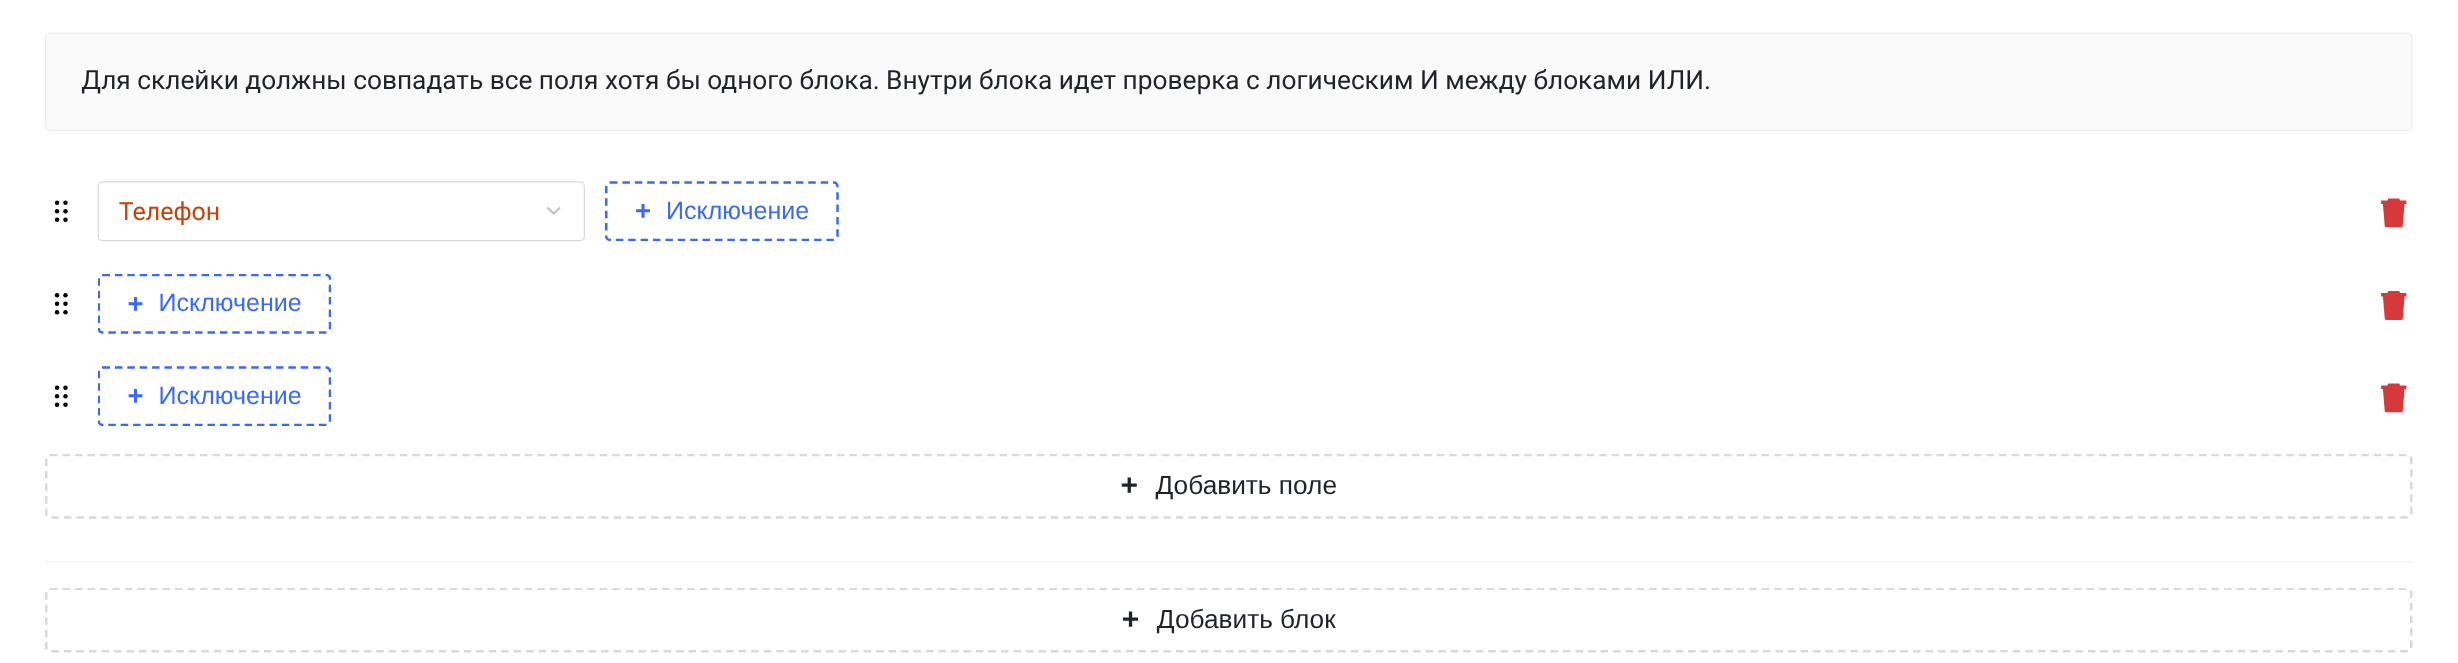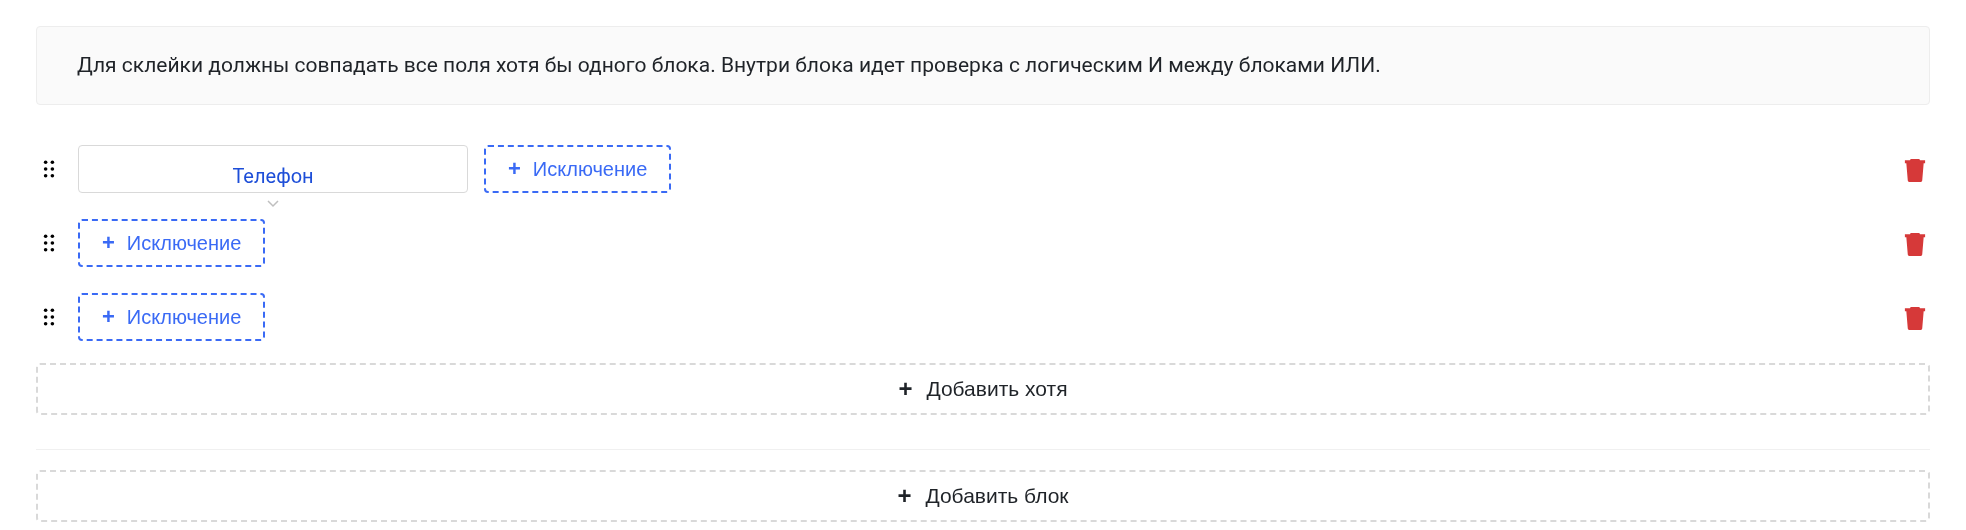--- a/index.html
+++ b/index.html
@@ -13,21 +13,21 @@
     overflow: hidden;
   }
   .page {
     padding: 0 12px;
     width: 100%;
   }
   .info-box {
     background: #fafafa;
     border: 1px solid #ededed;
     border-radius: 4px;
-    padding: 24px 40px;
+    padding: 24px 28px;
     margin: 26px 24px 40px 24px;
     color: #1f2328;
     font-size: 21px;
   }
   .block-wrap {
     position: relative;
     margin: 0 24px 34px 24px;
   }
   .rows {
     display: flex;
@@ -53,25 +53,24 @@
   }
   .select {
     width: 390px;
     height: 48px;
     border: 1px solid #d9d9d9;
     border-radius: 4px;
     background: #fff;
     display: flex;
     align-items: center;
     justify-content: space-between;
-    padding: 16px 16px;
-    cursor: pointer;
-    color: #1d4ed8;
+    padding: 4px 16px;
+    cursor: pointer;
+    color: #c2410c;
     font-size: 20px;
-    flex-direction: column;
   }
   .select .chev { color: #bfbfbf; }
   .exclude-btn {
     height: 48px;
     border: 2px dashed #3a6af5;
     border-radius: 4px;
     background: transparent;
     color: #3a6af5;
     display: flex;
     align-items: center;
@@ -206,21 +205,21 @@
           <svg class="trash-svg" viewBox="0 0 14 18">
               <path fill="currentColor" d="M1 5h12l-1 12a1 1 0 0 1-1 1H3a1 1 0 0 1-1-1L1 5zm3-3h6l1 2H3l1-2zM0 3h14v2H0V3z"></path>
             </svg>
         </span>
       </div>
 
     </div>
 
     <button class="add-field-btn">
       <span class="plus">+</span>
-      <span>Добавить хотя</span>
+      <span>Добавить поле</span>
     </button>
 
   </div>
 
   <div class="divider"></div>
 
   <div class="add-block-wrap">
     <button class="add-block-btn">
       <span class="plus">+</span>
       <span>Добавить блок</span>

